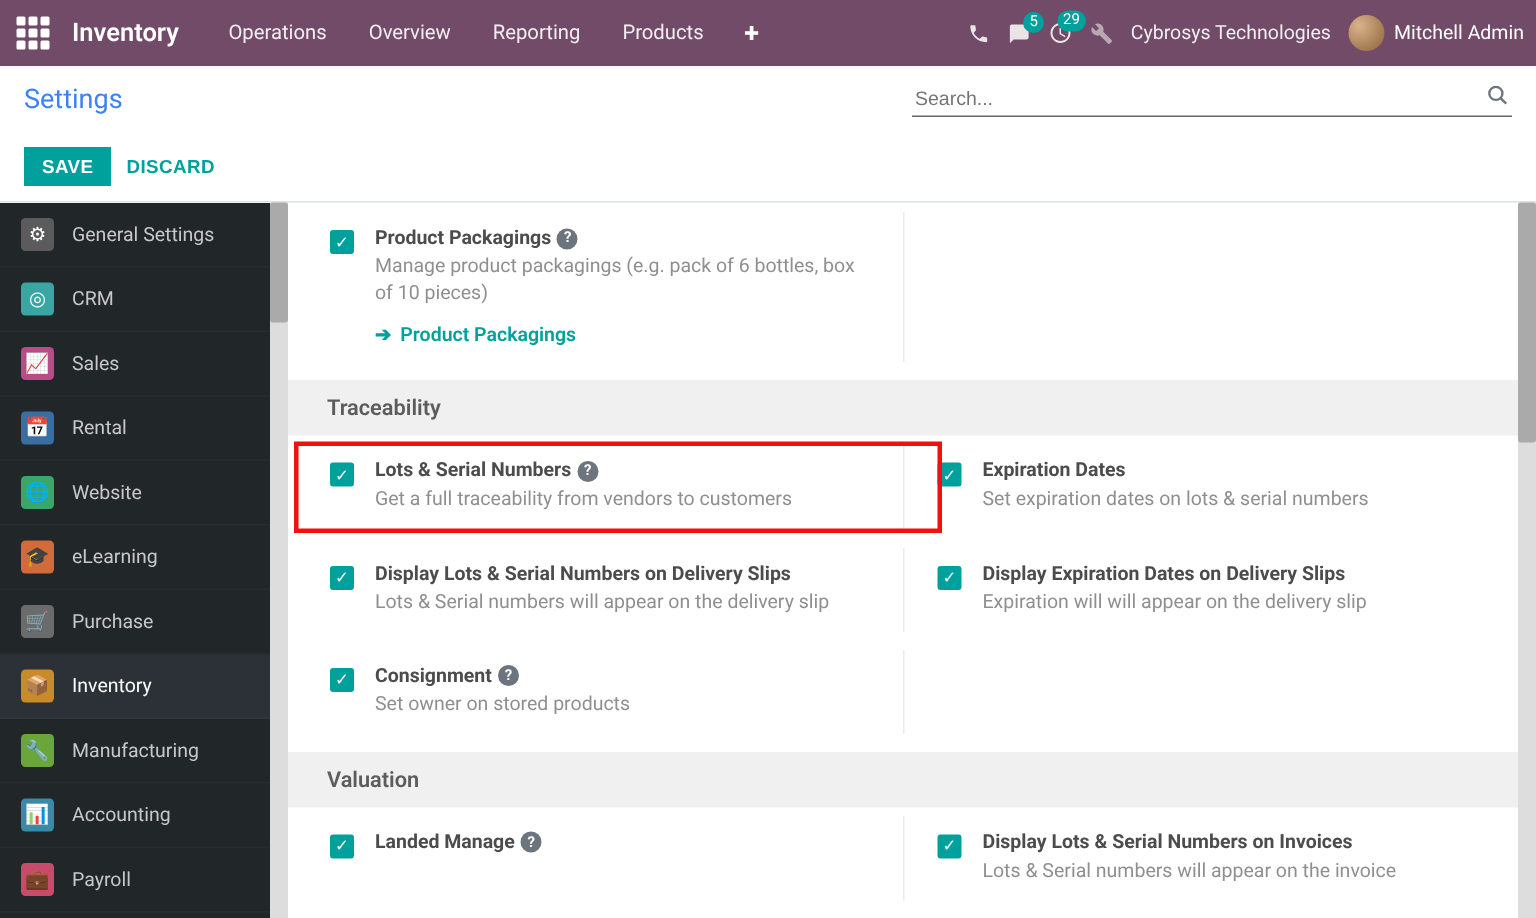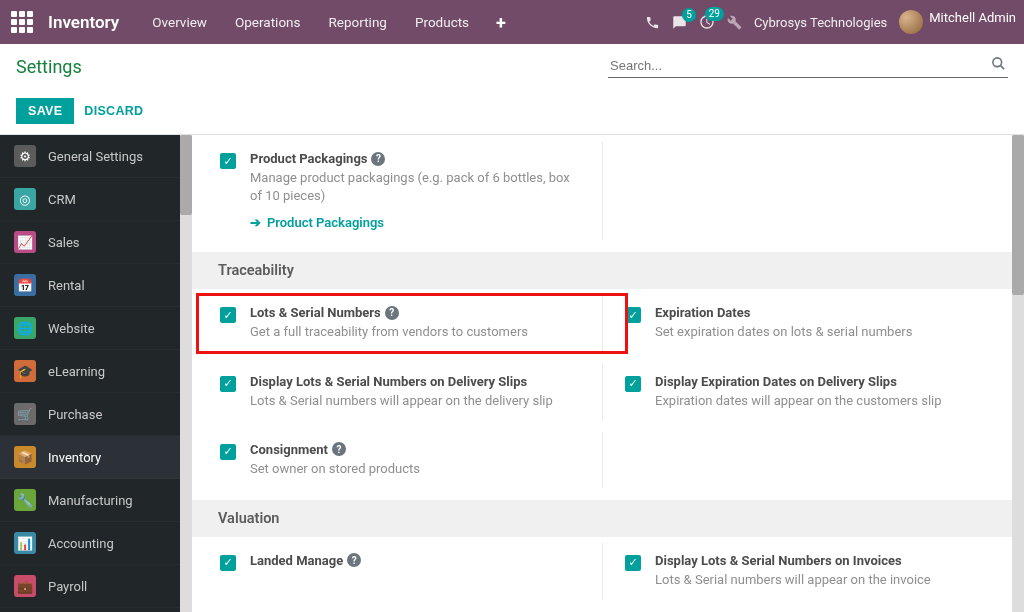--- a/index.html
+++ b/index.html
@@ -12,26 +12,26 @@
   .brand { font-size: 17px; font-weight: 600; margin-right: 20px; }
   .nav-items { display:flex; align-items:center; gap: 2px; }
   .nav-item { padding: 8px 13px; cursor:pointer; color: rgba(255,255,255,0.9); font-size: 13.5px; }
   .nav-plus { font-size: 18px; font-weight: bold; padding: 4px 12px; cursor:pointer; }
   .nav-spacer { flex: 1; }
   .nav-right { display:flex; align-items:center; gap: 12px; }
   .nav-icon { position: relative; color: rgba(255,255,255,0.85); cursor:pointer; font-size: 15px; }
   .badge { position:absolute; top:-7px; right:-9px; background:#00A09D; color:#fff; font-size:10px; border-radius:8px; padding:1px 4px; line-height:12px; min-width:12px; text-align:center; }
   .company { color: rgba(255,255,255,0.9); font-size:13px; cursor:pointer;text-align:center; }
   .avatar { width: 24px; height: 24px; border-radius: 50%; background: radial-gradient(circle at 30% 30%, #d9b38c, #8c6239); display:inline-block; margin-right:6px; vertical-align:middle; }
-  .user { color:#fff; font-size:13px; cursor:pointer; display:flex; align-items:flex-start; }
+  .user { color:#fff; font-size:13px; cursor:pointer; display:flex; align-items:center; }
   
   
   .control-panel { border-bottom: 1px solid #dee2e6; padding: 10px 16px 10px 16px; }
   .cp-top { display:flex; align-items:center; }
-  .breadcrumb-title { font-size: 18px; color:#15803d; }
+  .breadcrumb-title { font-size: 18px; color:#3b82f6; }
   .cp-search { margin-left:auto; width: 400px; position: relative; border-bottom: 1px solid #666; }
   .cp-search input { width: 100%; border: none; outline: none; font-size: 13px; padding: 4px 24px 4px 2px; background: transparent; }
   .cp-search .mag { position:absolute; right:2px; top:2px; color:#6c757d; cursor:pointer; }
   .cp-bottom { display:flex; align-items:center; margin-top: 20px; gap: 10px; }
   .btn-primary { background:#00A09D; color:#fff; border:none; padding: 6px 12px; font-weight:600; font-size: 12.5px; cursor:pointer; letter-spacing: 0.3px; }
   .btn-link { background: none; border: none; color:#00A09D; font-weight:600; font-size:12.5px; cursor:pointer; letter-spacing: 0.3px; }
   
   
   .body-row { display:flex; height: calc(612px - 44px - 78px); }
   .sidebar { width: 180px; background:#1f2937; background:#212629; color:#ddd; overflow-y:auto; scrollbar-width: thin; }
@@ -67,22 +67,22 @@
       <span></span>
       <span></span>
       <span></span>
       <span></span>
       <span></span>
       <span></span>
       <span></span>
   </div>
   <div class="brand">Inventory</div>
   <div class="nav-items">
+    <div class="nav-item">Operations</div>
     <div class="nav-item">Overview</div>
-    <div class="nav-item">Operations</div>
     <div class="nav-item">Reporting</div>
     <div class="nav-item">Products</div>
     <div class="nav-plus">+</div>
   </div>
   <div class="nav-spacer"></div>
   <div class="nav-right">
     <div class="nav-icon">
       <svg width="15" height="15" viewBox="0 0 24 24" fill="currentColor">
           <path d="M6.6 10.8c1.4 2.8 3.8 5.1 6.6 6.6l2.2-2.2c.3-.3.7-.4 1-.2 1.1.4 2.4.6 3.6.6.6 0 1 .4 1 1V20c0 .6-.4 1-1 1C10.6 21 3 13.4 3 4c0-.6.4-1 1-1h3.5c.6 0 1 .4 1 1 0 1.2.2 2.5.6 3.6.1.3 0 .7-.2 1l-2.3 2.2z"></path>
         </svg>
@@ -241,21 +241,21 @@
             </div>
             <div class="setting-desc">Lots &amp; Serial numbers will appear on the delivery slip</div>
           </div>
         </div>
         <div class="setting-col">
           <div class="chk">✓</div>
           <div style="flex:1">
             <div class="setting-title">
               <span>Display Expiration Dates on Delivery Slips</span>
             </div>
-            <div class="setting-desc">Expiration dates will appear on the customers slip</div>
+            <div class="setting-desc">Expiration will will appear on the delivery slip</div>
           </div>
         </div>
       </div>
 
       <div class="two-col">
         <div class="setting-col">
           <div class="chk">✓</div>
           <div style="flex:1">
             <div class="setting-title">
               <span>Consignment</span>

